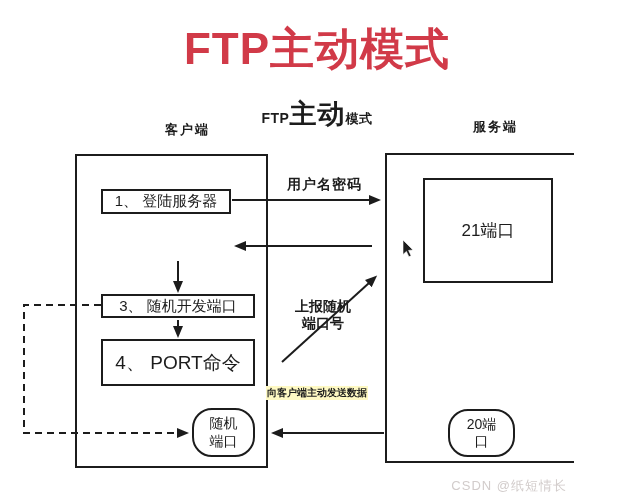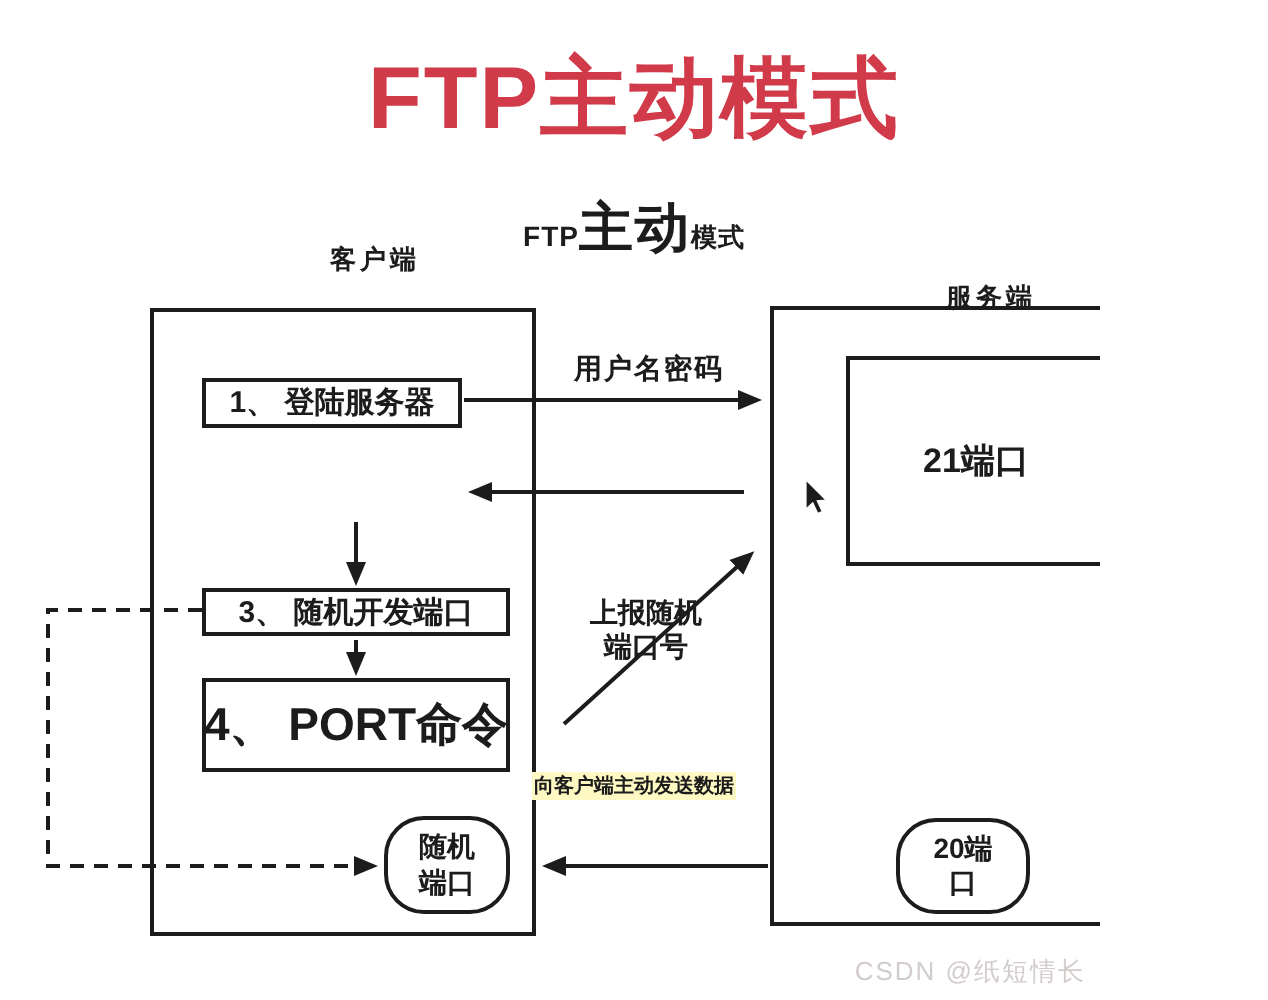--- a/index.html
+++ b/index.html
@@ -2,41 +2,41 @@
 <html style="--title_red: #d13a48; --line_black: #1c1c1c; --watermark_gray: #d2cccb;"><head>
 <meta charset="utf-8">
 <style>
   :root{
     --title_red:#d13a48;
     --line_black:#1c1c1c;
     --watermark_gray:#d2cccb;
   }
   html,body{margin:0;padding:0;background:#fff;}
   body{font-family:"Liberation Sans","DejaVu Sans",sans-serif;color:var(--line_black);}
-  #stage{position:relative;width:550px;height:500px;background:#fff;overflow:hidden;}
+  #stage{position:relative;width:550px;height:500px;background:#fff;overflow:hidden;padding-left:24px;}
 
   .page-title{
     position:absolute;left:0;top:20px;width:634px;text-align:center;
     font-size:44px;font-weight:bold;letter-spacing:1px;color:var(--title_red);
   }
   .sub-title{
     position:absolute;left:0;top:96px;width:634px;
     display:flex;justify-content:center;align-items:baseline;
     font-weight:bold;color:var(--line_black);
   }
   .sub-title .sm{font-size:14px;letter-spacing:.5px;}
   .sub-title .lg{font-size:27px;letter-spacing:1px;}
   .sub-title .xs{font-size:13px;letter-spacing:.5px;}
 
   .zone-label{position:absolute;font-size:13px;font-weight:bold;letter-spacing:2px;margin-left:17px;}
 
   .box{
     position:absolute;box-sizing:border-box;border:2px solid var(--line_black);
     background:#fff;display:flex;align-items:center;justify-content:center;
-    text-align:center;font-weight:bold;
+    text-align:center;font-weight:normal;
   }
   .outer{background:transparent;}
   .step{font-size:15px;white-space:nowrap;}
   .two-line{flex-direction:column;font-size:14px;line-height:1.25;border-radius:20px;}
 
   .arrow-label{position:absolute;font-weight:bold;color:var(--line_black);}
   .lbl-login{left:287px;top:176px;font-size:14px;letter-spacing:1px;}
   .lbl-report{left:288px;top:298px;width:70px;text-align:center;font-size:14px;line-height:1.2;}
   .lbl-send{left:266px;top:386px;font-size:10px;background:#fef9c3;padding:0 1px;white-space:nowrap;}
 
@@ -57,28 +57,28 @@
 <div id="stage">
 
   <div class="page-title">FTP主动模式</div>
   <div class="sub-title">
     <span class="sm">FTP</span>
     <span class="lg">主动</span>
     <span class="xs">模式</span>
   </div>
 
   <div class="zone-label" style="left:148px;top:121px;">客户端</div>
-  <div class="zone-label" style="left:456px;top:140px;">服务端</div>
+  <div class="zone-label" style="left:456px;top:118px;">服务端</div>
 
   <div class="box outer" style="left:75px;top:154px;width:193px;height:314px;"></div>
   <div class="box outer" style="left:385px;top:153px;width:192px;height:310px;"></div>
 
   <div class="box step" style="left:101px;top:189px;width:130px;height:25px;">1、 登陆服务器</div>
   <div class="box step" style="left:101px;top:294px;width:154px;height:24px;">3、 随机开发端口</div>
-  <div class="box step" style="left:101px;top:339px;width:154px;height:47px;font-size:23px;">4、 PORT命令</div>
+  <div class="box step" style="left:101px;top:339px;width:154px;height:47px;font-size:19px;">4、 PORT命令</div>
 
   <div class="box two-line" style="left:192px;top:408px;width:63px;height:49px;">
     <span>随机</span>
     <span>端口</span>
   </div>
 
   <div class="box" style="left:423px;top:178px;width:130px;height:105px;font-size:17px;">21端口</div>
   <div class="box two-line" style="left:448px;top:409px;width:67px;height:48px;">
     <span>20端</span>
     <span>口</span>

